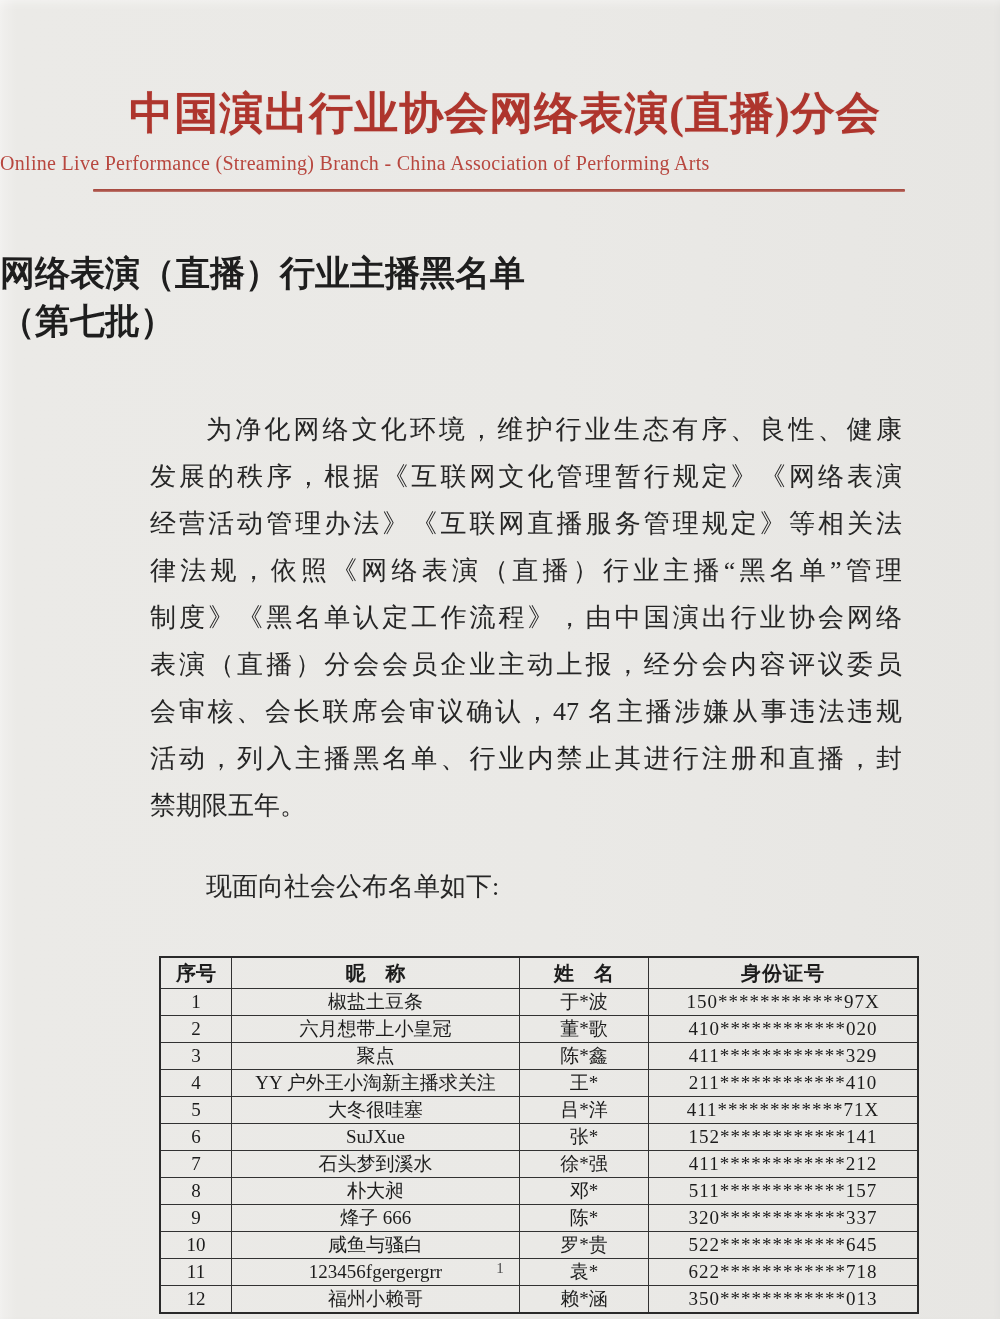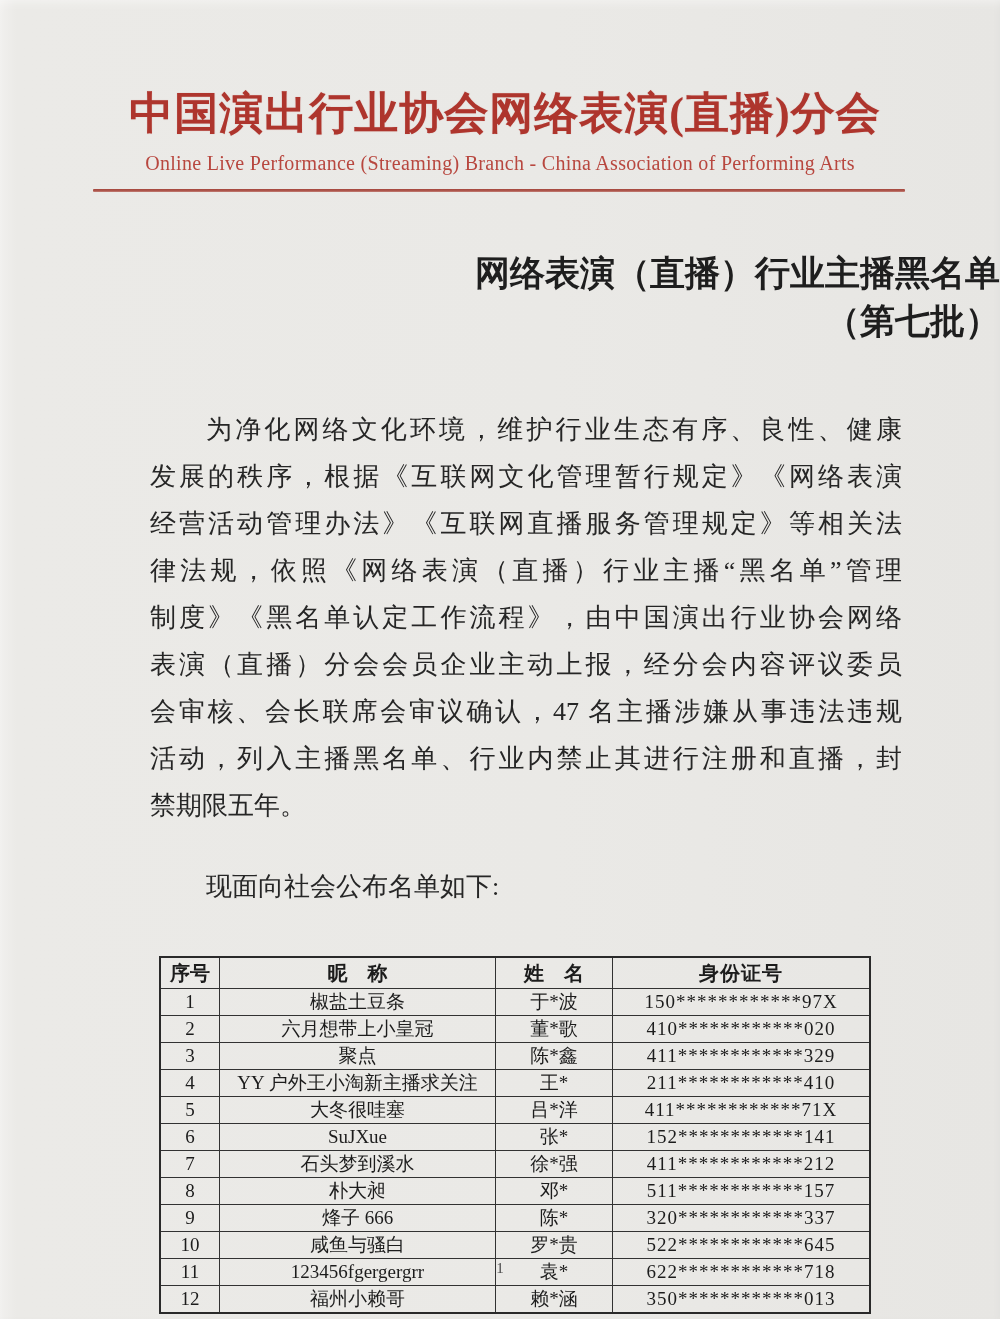--- a/index.html
+++ b/index.html
@@ -22,35 +22,35 @@
     text-align:center;
     font-size:44px;
     font-weight:700;
     letter-spacing:1px;
     color:#ae352d;
     text-shadow:0 0 1px rgba(174,53,45,.35);
     margin-left:10px;
   }
   .org-en{
     margin-top:9px;
-    text-align:center;
+    text-align:left;
     font-size:20px;
     color:#b8473f;
     letter-spacing:.3px;
   }
   .rule{
     margin:14px 0 0 93px;
     width:812px;height:3px;
     background:linear-gradient(180deg,#a5473e 0,#b05a50 70%,#c98f87 100%);
     border-radius:1px;
   }
   
   .doc-title{
     margin-top:58px;
-    text-align:right;
+    text-align:left;
     font-size:35px;
     font-weight:700;
     line-height:48px;
     color:#1e1e1e;
   }
   
   .body-box{
     margin:60px 98px 0 150px;
     font-size:26px;
     line-height:47px;
@@ -71,21 +71,21 @@
     margin:46px 0 0 159px;
     width:693px;
     border-collapse:collapse;
     table-layout:fixed;
     text-align:center;
     color:#1c1c1c;
     border:2px solid #2a2a2a;
   }
   table.blacklist th, table.blacklist td{
     border:1px solid #323232;
-    padding:0 2px;
+    padding:0 8px;
     overflow:hidden;
     white-space:nowrap;
   }
   table.blacklist th{
     height:30px;
     font-size:20px;
     font-weight:700;
   }
   table.blacklist td{height:26px;font-size:19px;}
   .col-index{width:54px;font-size:18px;}

